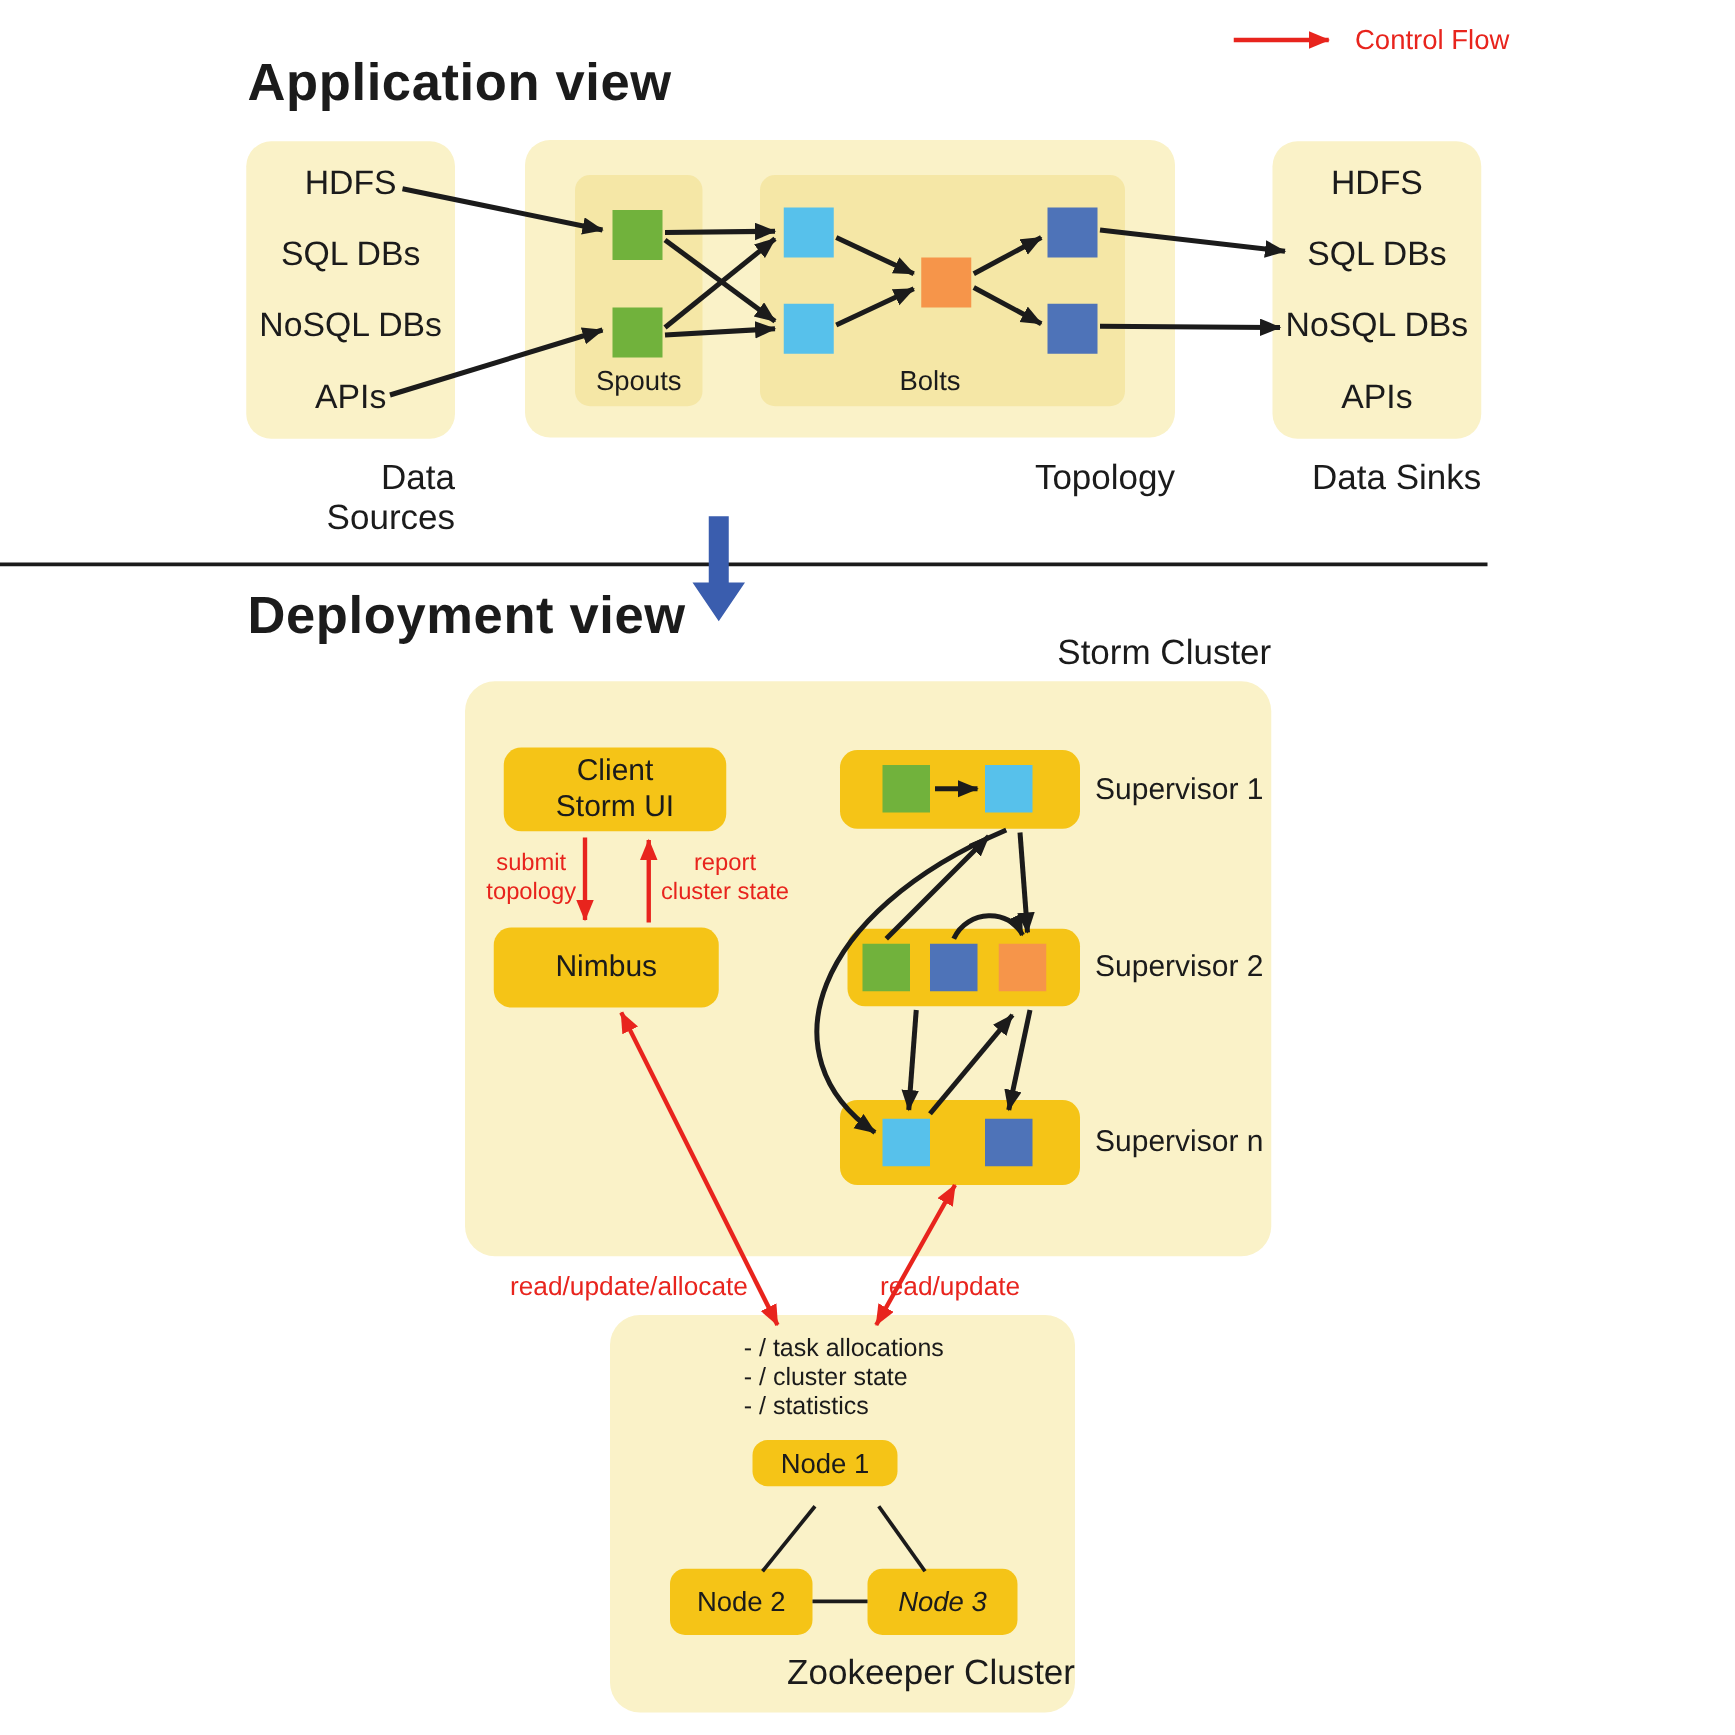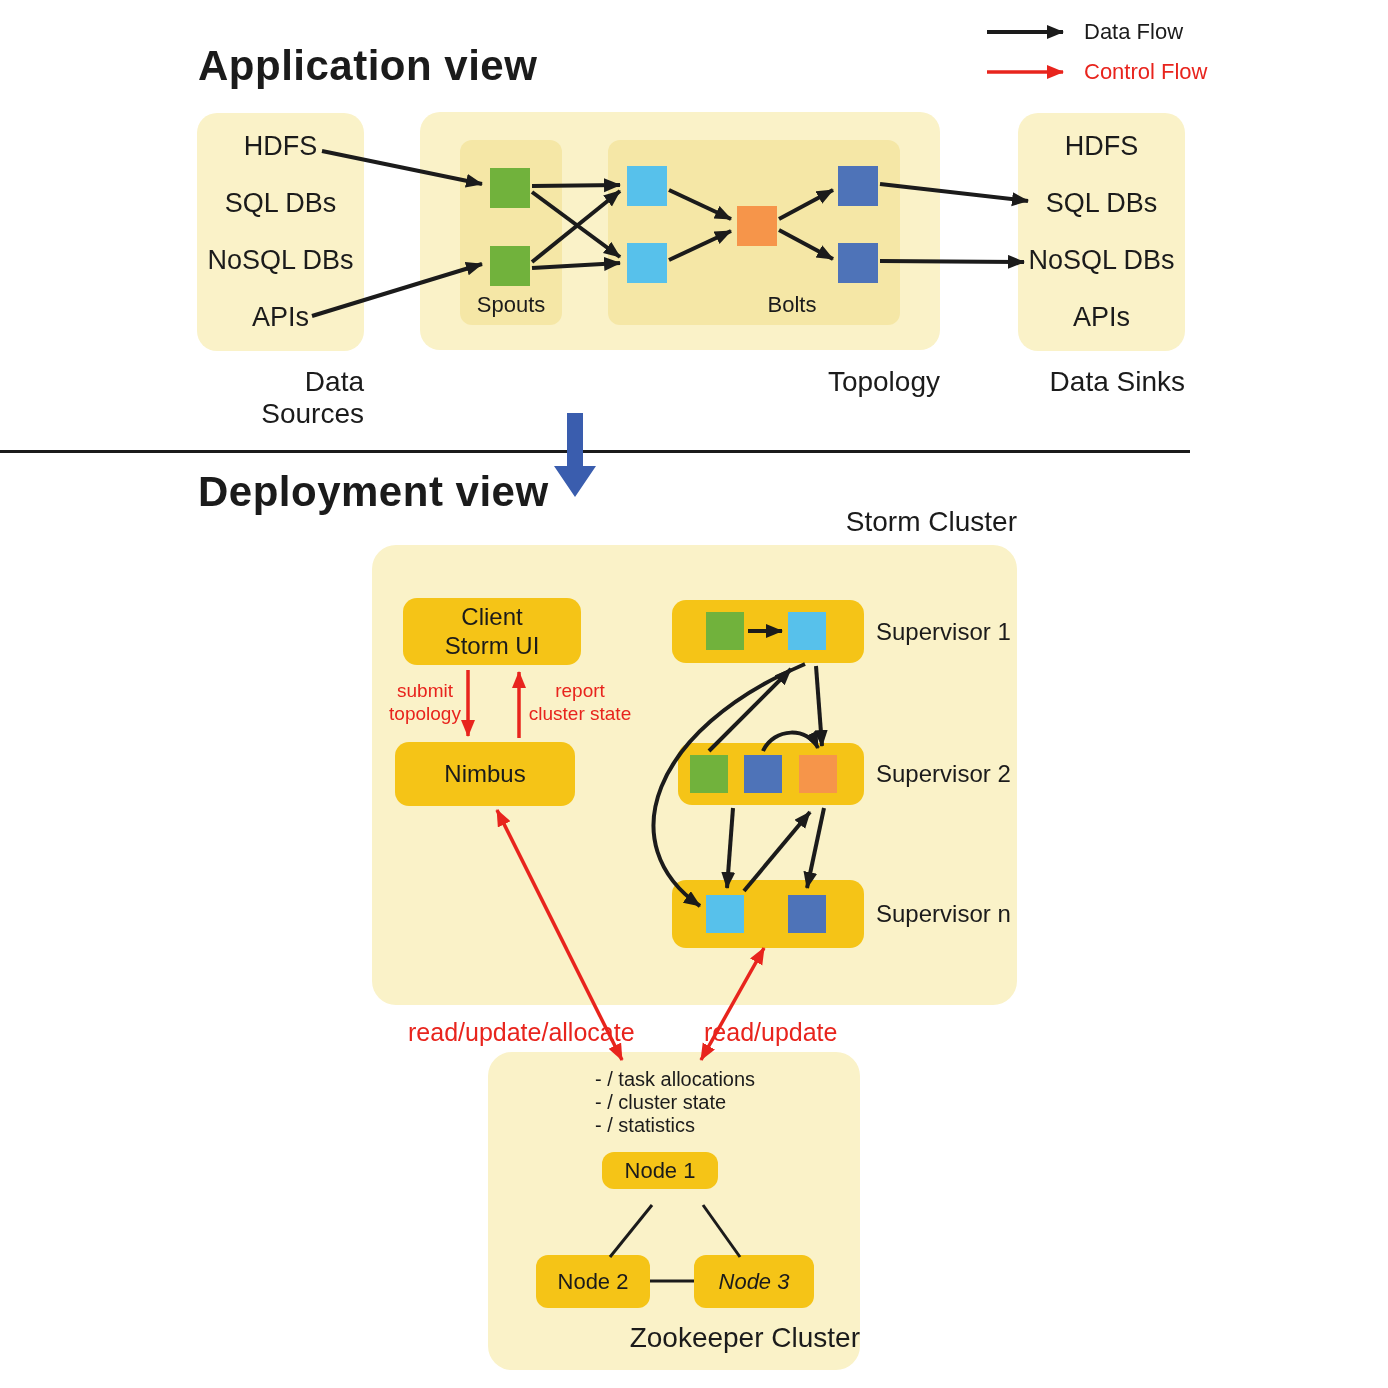--- a/index.html
+++ b/index.html
@@ -19,45 +19,39 @@
   .sq38{position:absolute;width:38px;height:38px;z-index:4;}
   .c-green{background:var(--green);} .c-lblue{background:var(--lightblue);}
   .c-orange{background:var(--orange);} .c-dblue{background:var(--darkblue);}
   .txt{position:absolute;color:var(--ink);z-index:4;}
   .title{font-size:42px;font-weight:700;letter-spacing:0.5px;}
   .section-label{font-size:28px;text-align:right;}
   .small-label{font-size:22px;text-align:center;}
   .stack{position:absolute;display:flex;flex-direction:column;justify-content:space-around;
     align-items:center;font-size:27px;z-index:4;}
   .red-note{position:absolute;color:var(--red);font-size:19px;line-height:1.2;text-align:center;z-index:6;}
-  .red-note-lg{position:absolute;color:var(--red);font-size:25px;z-index:6;white-space:nowrap;}
+  .red-note-lg{position:absolute;color:var(--red);font-size:21px;z-index:6;white-space:nowrap;}
   .zk-notes{position:absolute;font-size:20px;line-height:1.15;z-index:4;}
   #arrows{position:absolute;left:0;top:0;z-index:5;pointer-events:none;}
   .arrow-black{stroke:var(--ink);stroke-width:4;fill:none;marker-end:url(#ah-black);}
   .plain-black{stroke:var(--ink);stroke-width:3;fill:none;}
   .arrow-red{stroke:var(--red);stroke-width:3.5;fill:none;marker-end:url(#ah-red);}
   .arrow-red-double{stroke:var(--red);stroke-width:3.5;fill:none;
     marker-end:url(#ah-red);marker-start:url(#ah-red-rev);}
   .fill-ink{fill:var(--ink);} .fill-red{fill:var(--red);}
   .legend-row{display:flex;align-items:center;gap:14px;height:40px;}
   .legend-text{font-size:22px;}
   .divider{position:absolute;left:0;top:450;height:3px;background:var(--ink);z-index:1;}
 </style>
 </head>
 <body>
 
 <div id="canvas">
 
   <div class="abs" style="left:985px;top:12px;z-index:6;">
-    <div class="legend-row">
-      <svg width="85" height="16">
-        <line x1="2" y1="8" x2="78" y2="8" class="arrow-black"></line>
-      </svg>
-      <span class="legend-text">Data Flow</span>
-    </div>
     <div class="legend-row">
       <svg width="85" height="16">
         <line x1="2" y1="8" x2="78" y2="8" class="arrow-red"></line>
       </svg>
       <span class="legend-text" style="color:var(--red);">Control Flow</span>
     </div>
   </div>
 
   <div class="txt title" style="left:198px;top:42px;">Application view</div>
 
@@ -67,21 +61,21 @@
     <span>SQL DBs</span>
     <span>NoSQL DBs</span>
     <span>APIs</span>
   </div>
   <div class="txt section-label" style="left:197px;top:366px;width:167px;">Data Sources</div>
 
   <div class="box-yellow" style="left:420px;top:112px;width:520px;height:238px;"></div>
   <div class="box-inner" style="left:460px;top:140px;width:102px;height:185px;"></div>
   <div class="txt small-label" style="left:460px;top:292px;width:102px;z-index:4;">Spouts</div>
   <div class="box-inner" style="left:608px;top:140px;width:292px;height:185px;"></div>
-  <div class="txt small-label" style="left:640px;top:292px;width:304px;z-index:4;">Bolts</div>
+  <div class="txt small-label" style="left:592px;top:292px;width:304px;z-index:4;">Bolts</div>
 
   <div class="sq c-green" style="left:490px;top:168px;"></div>
   <div class="sq c-green" style="left:490px;top:246px;"></div>
   <div class="sq c-lblue" style="left:627px;top:166px;"></div>
   <div class="sq c-lblue" style="left:627px;top:243px;"></div>
   <div class="sq c-orange" style="left:737px;top:206px;"></div>
   <div class="sq c-dblue" style="left:838px;top:166px;"></div>
   <div class="sq c-dblue" style="left:838px;top:243px;"></div>
 
   <div class="txt section-label" style="left:420px;top:366px;width:520px;">Topology</div>

